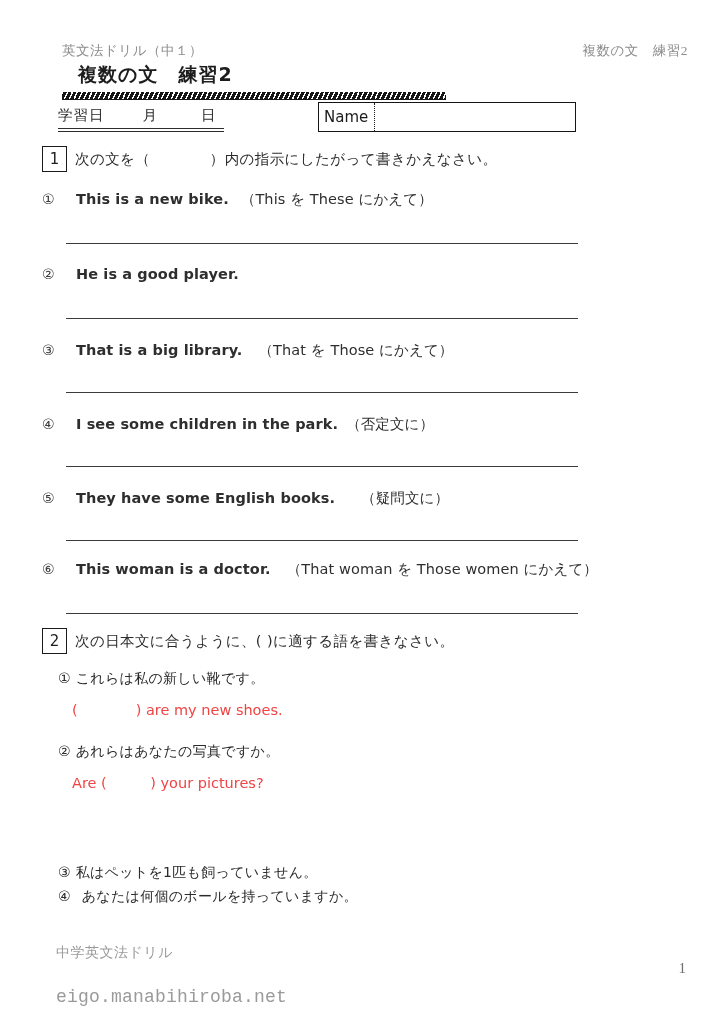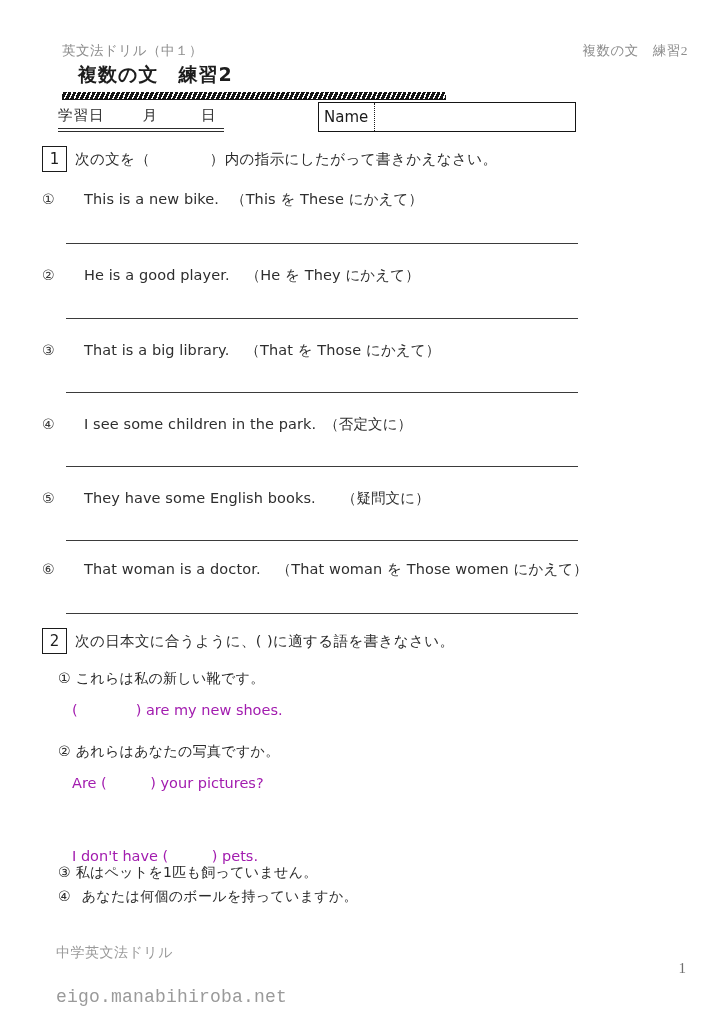--- a/index.html
+++ b/index.html
@@ -154,25 +154,26 @@
     white-space: nowrap;
   }
   .q1-marker {
     width: 26px;
     font-family: "DejaVu Sans", sans-serif;
     font-size: 14px;
     color: #3a3a3a;
     flex: none;
   }
   .q1-en {
-    margin-left: 16px;
+    margin-left: 8px;
     font-family: "DejaVu Sans", sans-serif;
     font-size: 14.5px;
     color: #2e2e2e;
     letter-spacing: .1px;
+    font-weight: bold;
   }
   .q1-hint {
     font-family: "DejaVu Sans", sans-serif;
     font-size: 14.5px;
     color: #2e2e2e;
     letter-spacing: .1px;
   }
   .answer-rule {
     position: absolute;
     left: 66px;
@@ -188,21 +189,21 @@
     font-size: 14px;
     color: #2b2b2b;
     letter-spacing: .3px;
     white-space: nowrap;
   }
   .q2-en {
     position: absolute;
     left: 72px;
     font-family: "DejaVu Sans", sans-serif;
     font-size: 14.5px;
-    color: #a21caf;
+    color: #ef4444;
     white-space: nowrap;
   }
 
   
   .footer-site {
     position: absolute;
     left: 56px;
     font-family: "Liberation Serif", serif;
     color: #9a9a9a;
   }
@@ -252,21 +253,20 @@
   <div class="q1-item" style="top:190px">
     <span class="q1-marker">①</span>
     <span class="q1-en">This is a new bike.</span>
     <span class="q1-hint" style="margin-left:12px">（This を These にかえて）</span>
   </div>
   <div class="answer-rule" style="top:243px"></div>
 
   <div class="q1-item" style="top:266px">
     <span class="q1-marker">②</span>
     <span class="q1-en">He is a good player.</span>
-    <span class="q1-hint" style="margin-left:16px">（He を They にかえて）</span>
   </div>
   <div class="answer-rule" style="top:318px"></div>
 
   <div class="q1-item" style="top:341px">
     <span class="q1-marker">③</span>
     <span class="q1-en">That is a big library.</span>
     <span class="q1-hint" style="margin-left:16px">（That を Those にかえて）</span>
   </div>
   <div class="answer-rule" style="top:392px"></div>
 
@@ -279,21 +279,21 @@
 
   <div class="q1-item" style="top:489px">
     <span class="q1-marker">⑤</span>
     <span class="q1-en">They have some English books.</span>
     <span class="q1-hint" style="margin-left:26px">（疑問文に）</span>
   </div>
   <div class="answer-rule" style="top:540px"></div>
 
   <div class="q1-item" style="top:560px">
     <span class="q1-marker">⑥</span>
-    <span class="q1-en">That woman is a doctor.</span>
+    <span class="q1-en">This woman is a doctor.</span>
     <span class="q1-hint" style="margin-left:16px">（That woman を Those women にかえて）</span>
   </div>
   <div class="answer-rule" style="top:613px"></div>
 
   <div class="section-head" style="top:628px">
     <div class="sec-num">2</div>
     <div class="sec-text">次の日本文に合うように、( )に適する語を書きなさい。</div>
   </div>
 
   <div class="q2-jp" style="top:670px">
@@ -305,21 +305,20 @@
   <div class="q2-jp" style="top:743px">
     <span>②</span>
     <span>あれらはあなたの写真ですか。</span>
   </div>
   <div class="q2-en" style="top:774px">Are (　　　) your pictures?</div>
 
   <div class="q2-jp" style="top:864px">
     <span>③</span>
     <span>私はペットを1匹も飼っていません。</span>
   </div>
-  <div class="q2-en" style="top:847px">I don't have (　　　) pets.</div>
 
   <div class="q2-jp" style="top:888px">
     <span>④</span>
     <span style="margin-left:6px">あなたは何個のボールを持っていますか。</span>
   </div>
 
   <div class="footer-site l1">中学英文法ドリル</div>
   <div class="footer-site l2">eigo.manabihiroba.net</div>
   <div class="page-no">1</div>
 

